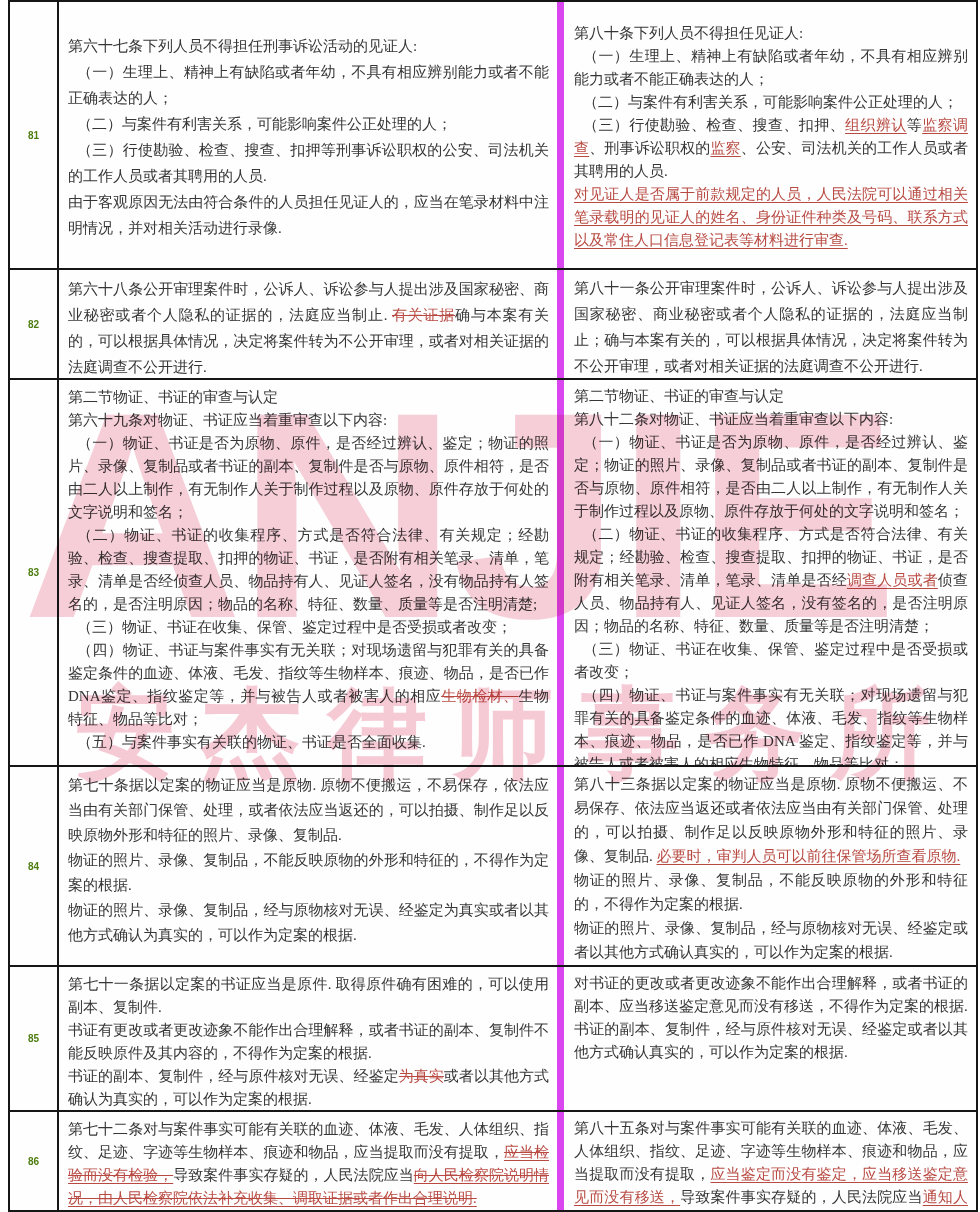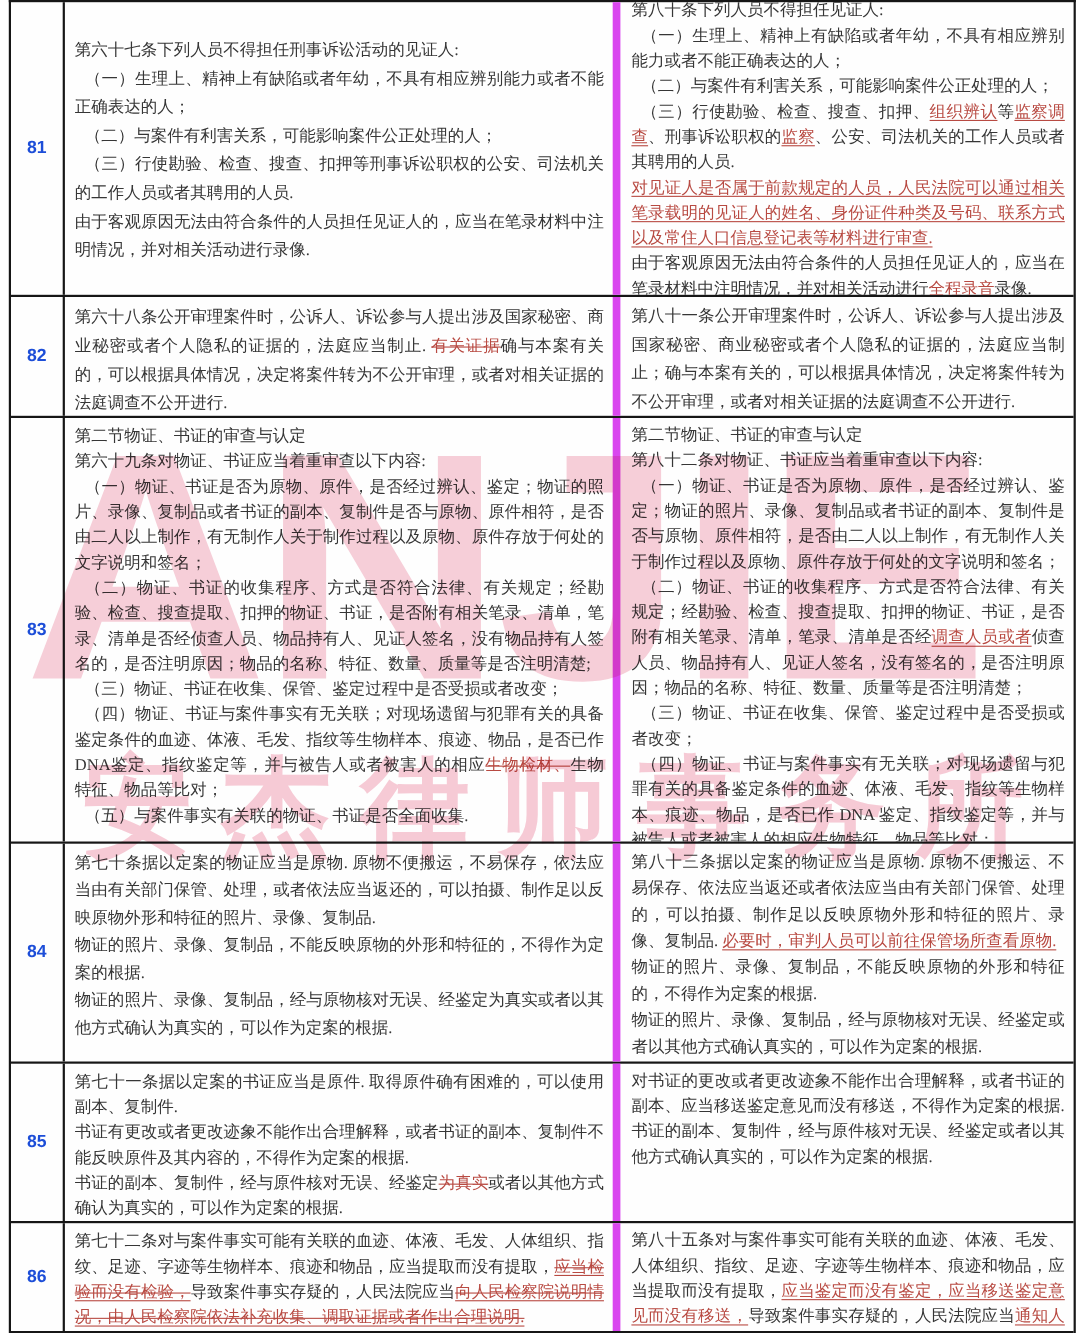--- a/index.html
+++ b/index.html
@@ -27,21 +27,21 @@
   .cell{
     box-sizing:border-box;
     overflow:hidden;
     font-size:15px;
   }
   .num-cell{
     width:49px;
     border-right:2px solid #161616;
     display:flex;align-items:center;justify-content:center;
     font-family:"Liberation Sans","DejaVu Sans",sans-serif;
-    font-weight:bold;font-size:16px;color:#1d4ed8;
+    font-weight:bold;font-size:10px;color:#4d7c0f;
   }
   .old-cell{
     width:505px;
     border-right:7px solid #d946ef;
     padding:6px 8px 2px 9px;
   }
   .new-cell{
     flex:1;
     padding:5px 8px 2px 10px;
   }
@@ -100,21 +100,20 @@
           <div class="para ind"><span class="seg-n">（二）与案件有利害关系，可能影响案件公正处理的人；</span></div>
           <div class="para ind"><span class="seg-n">（三）行使勘验、检查、搜查、扣押等刑事诉讼职权的公安、司法机关的工作人员或者其聘用的人员.</span></div>
           <div class="para"><span class="seg-n">由于客观原因无法由符合条件的人员担任见证人的，应当在笔录材料中注明情况，并对相关活动进行录像.</span></div>
         </div>
         <div class="cell new-cell v-center" style="line-height: 23px;">
           <div class="para"><span class="seg-n">第八十条下列人员不得担任见证人:</span></div>
           <div class="para ind"><span class="seg-n">（一）生理上、精神上有缺陷或者年幼，不具有相应辨别能力或者不能正确表达的人；</span></div>
           <div class="para ind"><span class="seg-n">（二）与案件有利害关系，可能影响案件公正处理的人；</span></div>
           <div class="para ind"><span class="seg-n">（三）行使勘验、检查、搜查、扣押、</span><span class="seg-a">组织辨认</span><span class="seg-n">等</span><span class="seg-a">监察调查</span><span class="seg-n">、刑事诉讼职权的</span><span class="seg-a">监察</span><span class="seg-n">、公安、司法机关的工作人员或者其聘用的人员.</span></div>
           <div class="para"><span class="seg-a">对见证人是否属于前款规定的人员，人民法院可以通过相关笔录载明的见证人的姓名、身份证件种类及号码、联系方式以及常住人口信息登记表等材料进行审查.</span></div>
-          <div class="para"><span class="seg-n">由于客观原因无法由符合条件的人员担任见证人的，应当在笔录材料中注明情况，并对相关活动进行</span><span class="seg-a">全程录音</span><span class="seg-n">录像.</span></div>
         </div>
       </div>
       <div class="row" style="height: 110px;">
         <div class="cell num-cell">
           <span>82</span>
         </div>
         <div class="cell old-cell" style="line-height: 26px;">
           <div class="para"><span class="seg-n">第六十八条公开审理案件时，公诉人、诉讼参与人提出涉及国家秘密、商业秘密或者个人隐私的证据的，法庭应当制止. </span><span class="seg-d">有关证据</span><span class="seg-n">确与本案有关的，可以根据具体情况，决定将案件转为不公开审理，或者对相关证据的法庭调查不公开进行.</span></div>
         </div>
         <div class="cell new-cell" style="line-height: 26px;">

